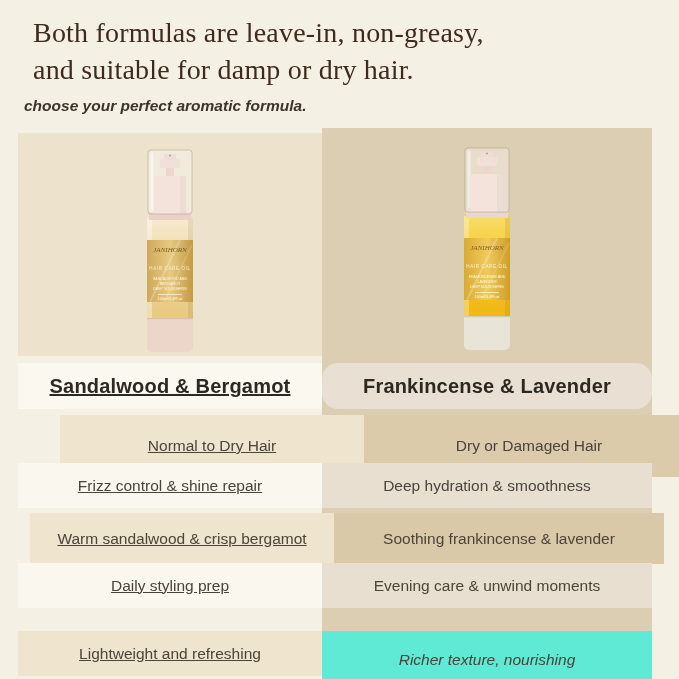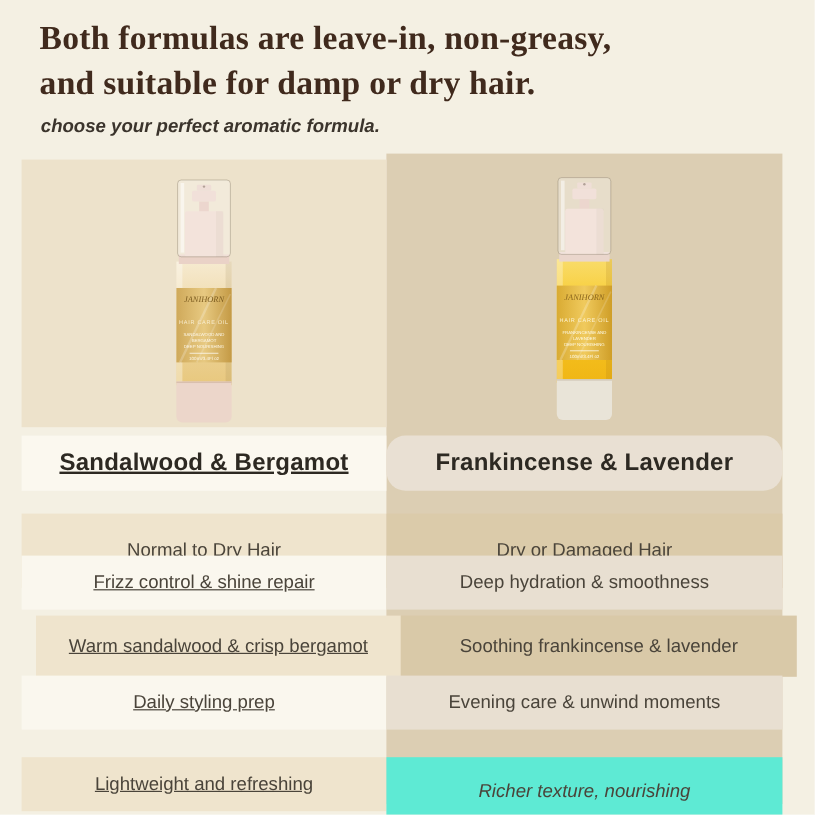--- a/index.html
+++ b/index.html
@@ -3,38 +3,38 @@
 <meta charset="utf-8">
 <style>
   html,body { margin:0; padding:0; }
   .page {
     position:relative; width:679px; height:679px;
     background:#f4f0e3; overflow:hidden;
     font-family:"Liberation Sans", sans-serif;
   }
   .heading {
     position:absolute; left:33px; top:14px; width:620px;
-    font-family:"Liberation Serif", serif; font-weight:700;
+    font-family:"Liberation Serif", serif; font-weight:400;
     font-size:28px; line-height:37px; color:#402a1d; letter-spacing:0.2px;
   }
   .heading span { display:block; }
   .subtitle {
-    position:absolute; left:34px; top:97px;
+    position:absolute; left:24px; top:97px;
     font-style:italic; font-weight:700; font-size:15.5px; color:#3b342c;
   }
   .right-panel { position:absolute; left:322px; top:128px; width:330px; height:542px; background:#dcceb3; }
   .left-product-panel { position:absolute; left:18px; top:133px; width:304px; height:223px; background:#ede2cb; }
   .cell {
     position:absolute; display:flex; align-items:center; justify-content:center;
     text-align:center;
   }
   .col-left  { left:18px;  width:304px;text-decoration:underline; }
   .col-right { left:322px; width:330px; }
   .row-header { top:363px; height:46px; font-size:20px; font-weight:700; color:#2d2922; letter-spacing:0.2px; }
-  .row-0 { top:428px; height:62px; }
+  .row-0 { top:415px; height:62px;margin-left:42px; }
   .row-1 { top:463px; height:45px; }
   .row-2 { top:513px; height:51px;margin-left:12px; }
   .row-3 { top:563px; height:45px; }
   .row-4 { top:631px; height:45px; }
   .row-4.col-right { height:57px; }
   .data-row { font-size:15.5px; color:#4a443a; }
   .lh { background:#fbf8ef; }
   .rh { background:#e9e0d3;border-radius:16px; }
   .l-dark  { background:#efe4cd; }
   .l-light { background:#faf7ee; }

